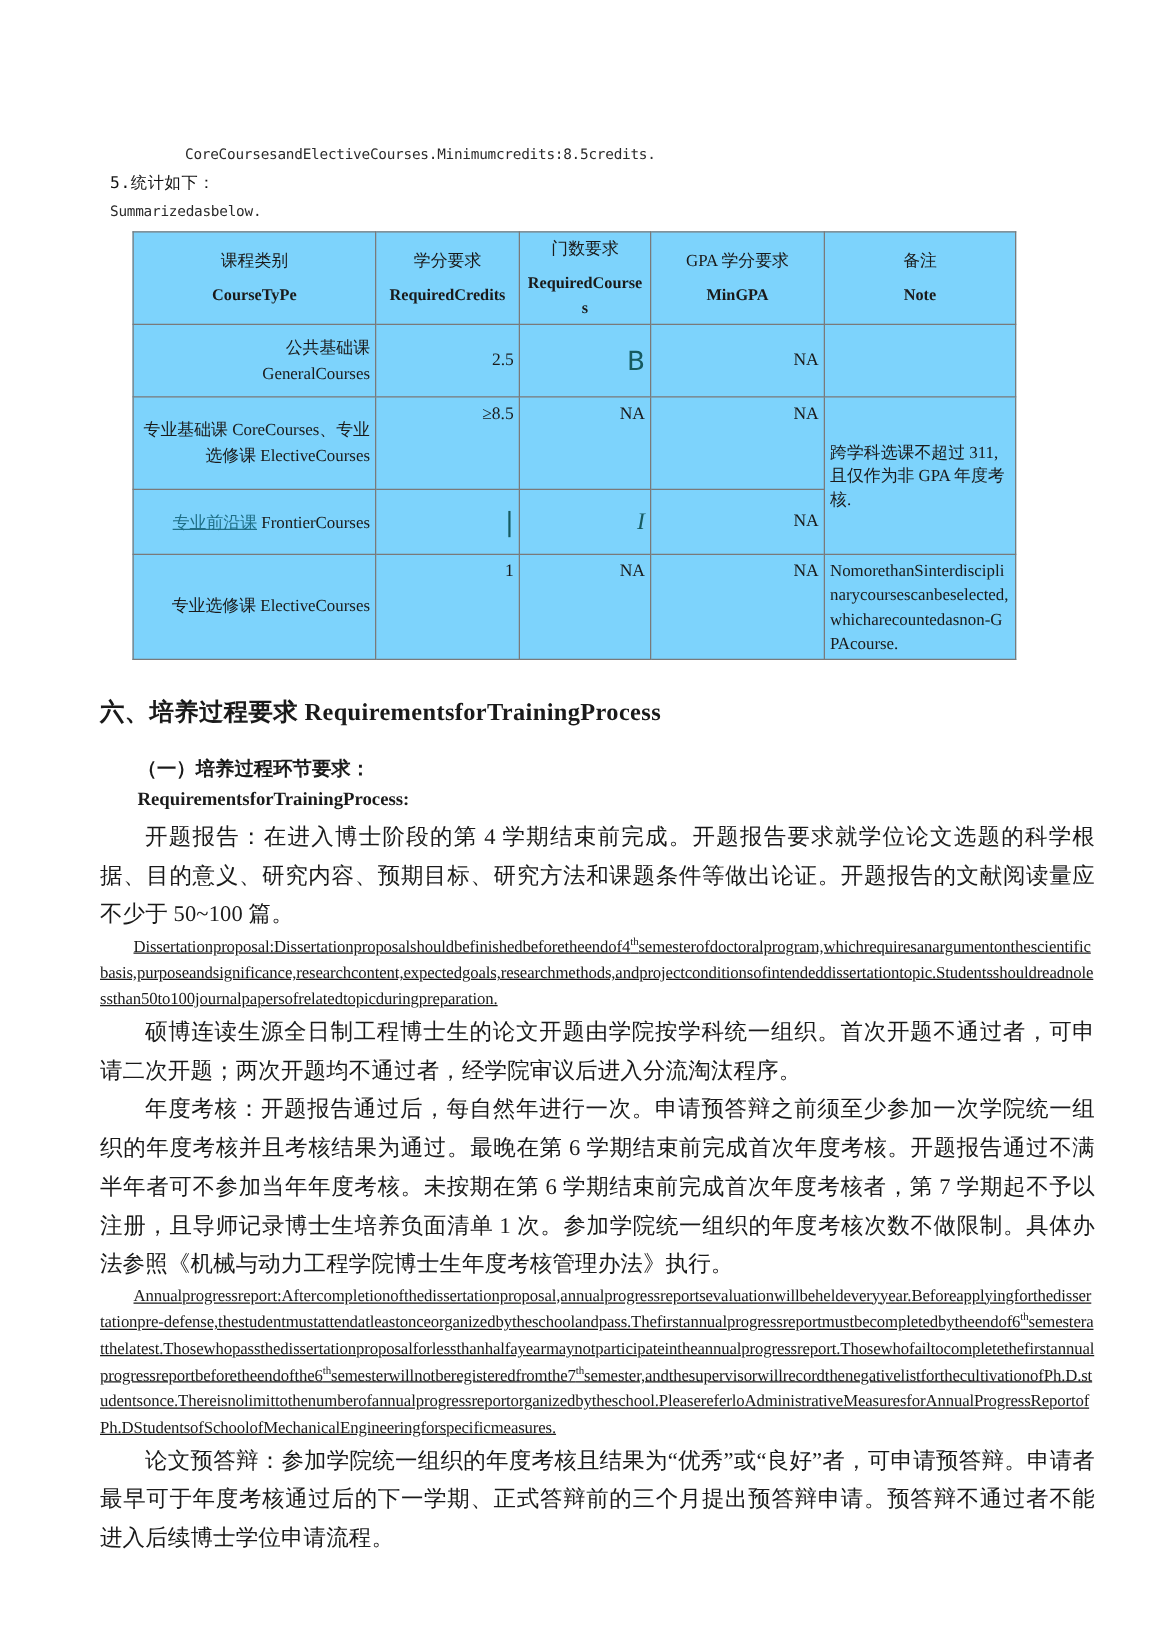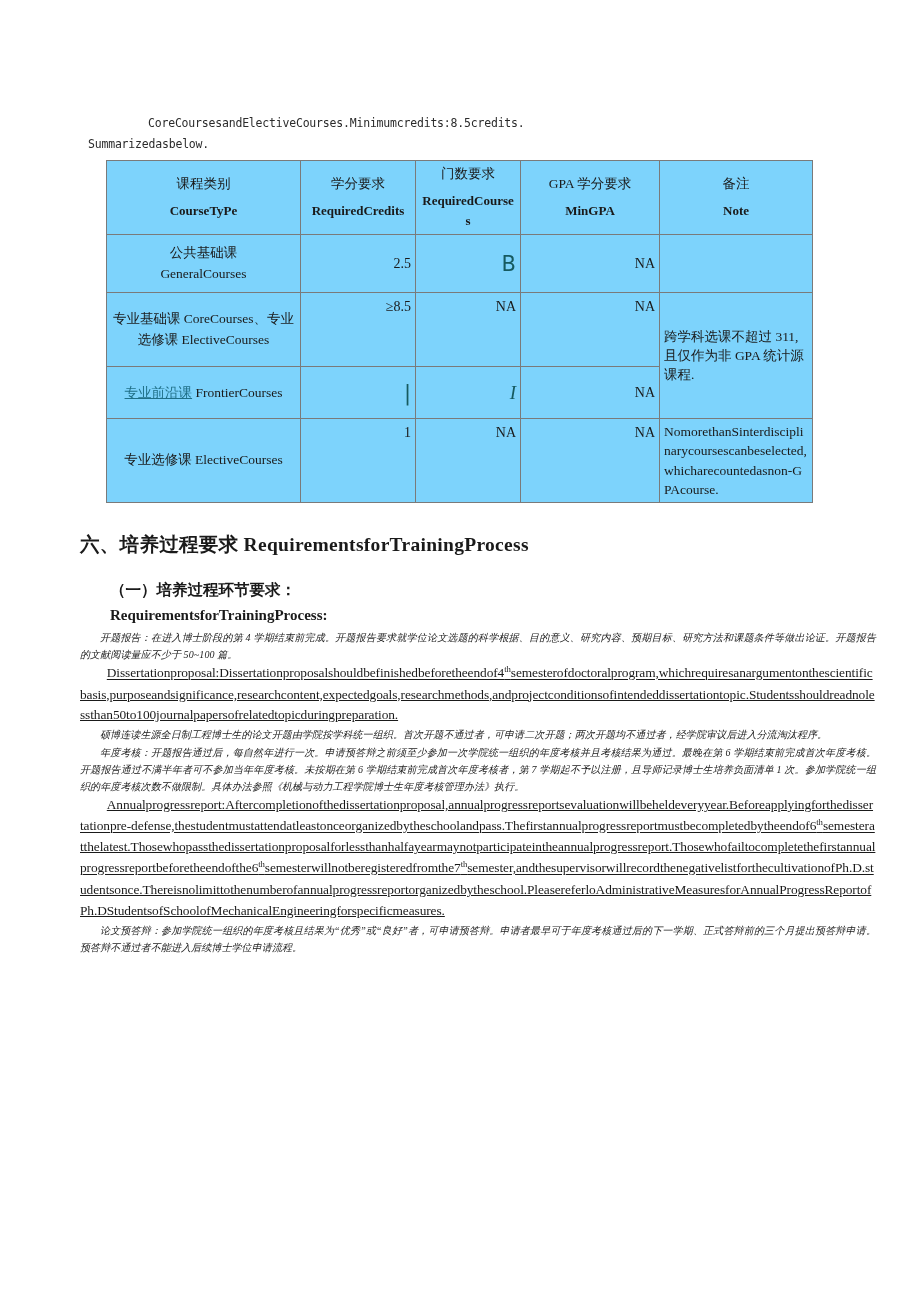--- a/index.html
+++ b/index.html
@@ -76,21 +76,21 @@
     font-size: 13px;
     font-weight: bold;
     display: block;
     margin-top: 6px;
     word-break: break-all;
   }
   .th-stack-lower { padding-top: 14px; }
 
   .cat-cell {
     font-size: 13.5px;
-    text-align: center;
+    text-align: right;
     line-height: 1.5;
     padding-left: 5px;
     vertical-align: bottom;
     padding-bottom: 4px;
   }
   .cat-cell.mid { vertical-align: middle; }
   .num-cell {
     text-align: right;
     font-size: 14px;
   }
@@ -131,47 +131,47 @@
     font-size: 15.5px;
     font-weight: bold;
     margin: 0 0 6px 30px;
   }
   .sub-en {
     font-size: 15px;
     font-weight: bold;
     margin: 0 0 5px 30px;
   }
   p.cn {
-    font-size: 10px;
+    font-size: 18px;
     line-height: 1.72;
     margin: 0;
     text-align: justify;
     text-indent: 2em;
     letter-spacing: 0.1px;
-    font-style: italic;
   }
   p.en {
     font-size: 13.4px;
     line-height: 1.56;
     margin: 0;
     text-align: justify;
     text-indent: 2em;
     word-break: break-all;
     letter-spacing: -0.1px;
     text-decoration: underline;
   }
   sup { font-size: 0.65em; vertical-align: super; }
   .blk { margin-bottom: 0px; }
 </style>
 </head>
 <body>
 
 <div class="page">
 
   <div class="pre-en">CoreCoursesandElectiveCourses.Minimumcredits:8.5credits.</div>
+  <div class="pre-cn">5.统计如下：</div>
   <div class="pre-en2">Summarizedasbelow.</div>
 
   <table class="req">
     <colgroup>
       <col style="width:194px">
       <col style="width:115px">
       <col style="width:105px">
       <col style="width:139px">
       <col style="width:153px">
     </colgroup>
@@ -215,21 +215,21 @@
       </tr>
 
       <tr style="height:74px">
         <td class="cat-cell">
           <span>专业基础课 CoreCourses、专业</span><br>
           <span>选修课 ElectiveCourses</span>
         </td>
         <td class="num-cell" style="vertical-align:top;padding-top:6px">≥8.5</td>
         <td class="num-cell" style="vertical-align:top;padding-top:6px">NA</td>
         <td class="num-cell" style="vertical-align:top;padding-top:6px">NA</td>
-        <td class="note-cell" rowspan="2">跨学科选课不超过 311,且仅作为非 GPA 统计源课程.</td>
+        <td class="note-cell" rowspan="2">跨学科选课不超过 311,且仅作为非 GPA 年度考核.</td>
       </tr>
 
       <tr style="height:52px">
         <td class="cat-cell">
           <span class="teal-u">专业前沿课</span>
           <span>FrontierCourses</span>
         </td>
         <td class="num-cell">
           <span class="teal-bar">|</span>
         </td>

